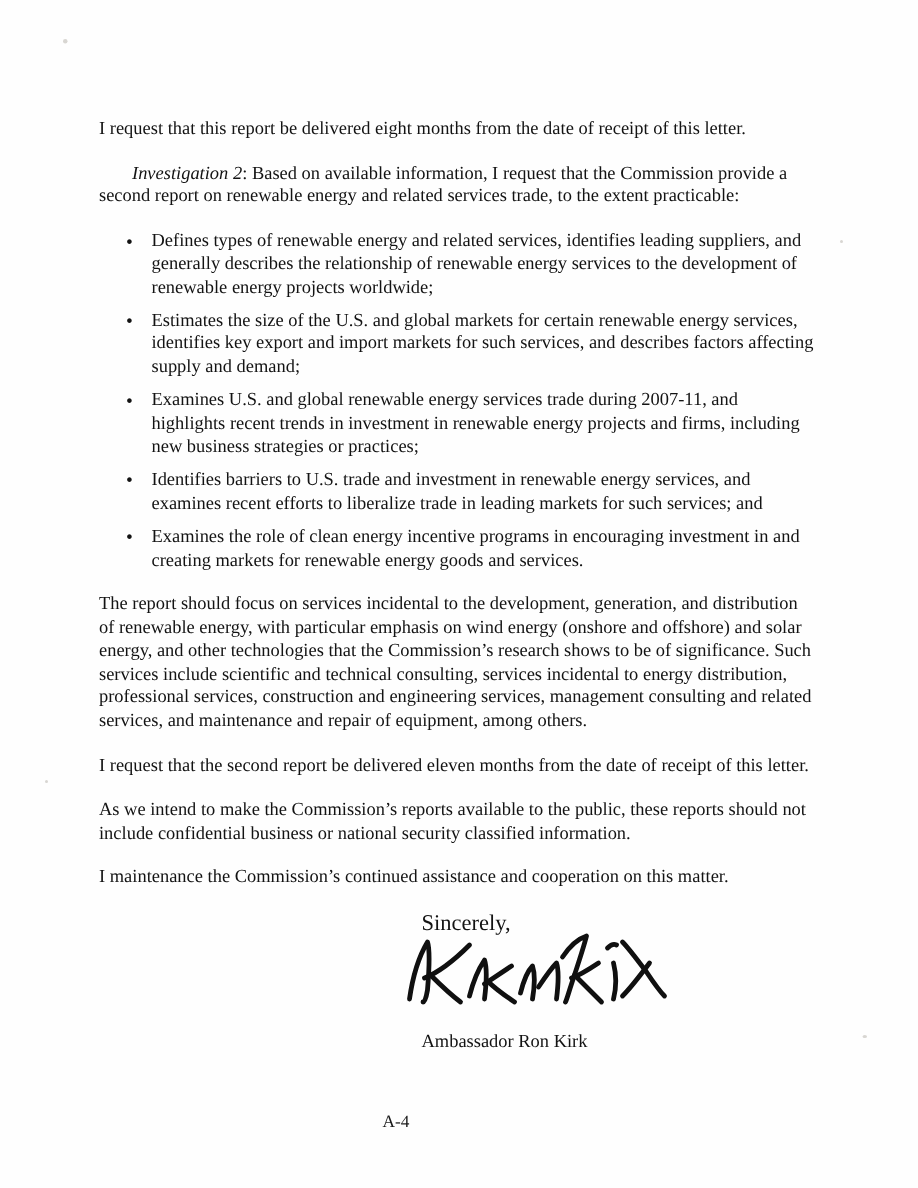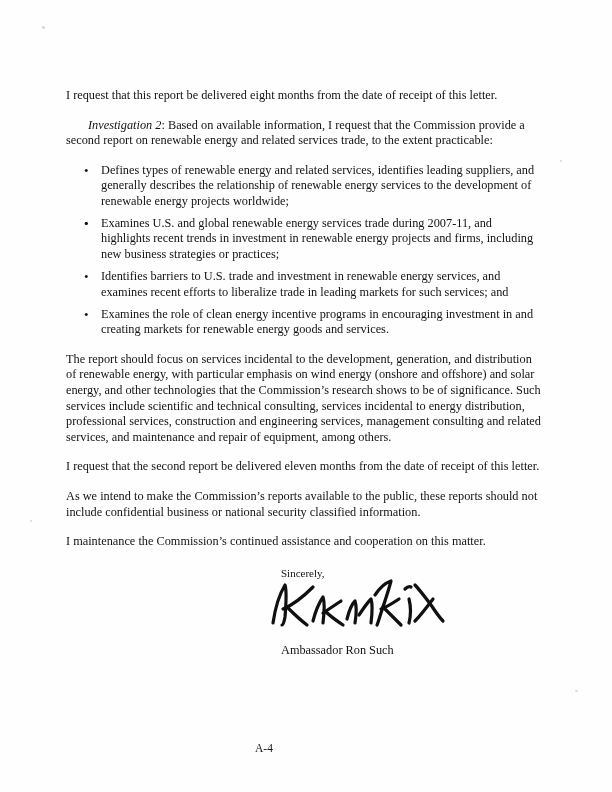--- a/index.html
+++ b/index.html
@@ -19,21 +19,21 @@
     position: absolute;
     left: 0;
     top: 0;
     width: 612px;
     height: 792px;
     background: #fefefe;
   }
   .content {
     position: absolute;
     left: 66px;
-    top: 88px;
+    top: 78px;
     width: 478px;
   }
   p.para {
     font-size: 12.3px;
     line-height: 15.6px;
     margin: 0 0 14px 0;
     text-align: left;
     color: #131313;
   }
   .italic-label {
@@ -61,21 +61,21 @@
     line-height: 15.4px;
   }
   .body-block {
     margin-top: 2px;
   }
   .sign-wrap {
     margin-top: 16px;
     padding-left: 215px;
   }
   .sincerely {
-    font-size: 11px;
+    font-size: 15px;
     line-height: 15px;
     color: #131313;
   }
   .signature {
     width: 200px;
     height: 58px;
     margin-top: -6px;
     margin-left: -18px;
   }
   .signer {
@@ -110,21 +110,21 @@
   <div class="speck" style="left:575px; top:690px; width:3px; height:2px;"></div>
 
   <div class="content">
 
     <p class="para">I request that this report be delivered eight months from the date of receipt of this letter.</p>
 
     <p class="para"><span class="italic-label">Investigation 2</span><span>:  Based on available information, I request that the Commission provide a second report on renewable energy and related services trade, to the extent practicable:</span></p>
 
     <ul class="bullets">
       <li><span class="dot">•</span><span>Defines types of renewable energy and related services, identifies leading suppliers, and generally describes the relationship of renewable energy services to the development of renewable energy projects worldwide;</span></li>
-      <li><span class="dot">•</span></li>
+      <li><span class="dot">•</span><span>Estimates the size of the U.S. and global markets for certain renewable energy services, identifies key export and import markets for such services, and describes  factors affecting supply and demand;</span></li>
       <li><span class="dot">•</span><span>Examines U.S. and global renewable energy services trade during 2007-11, and highlights recent trends in investment in renewable energy projects and firms, including new business strategies or practices;</span></li>
       <li><span class="dot">•</span><span>Identifies barriers to U.S. trade and investment in renewable energy services, and examines recent efforts to liberalize trade in leading markets for such services; and</span></li>
       <li><span class="dot">•</span><span>Examines the role of clean energy incentive programs in encouraging investment in and creating markets for renewable energy goods and services.</span></li>
     </ul>
 
     <p class="para body-block">The report should focus on services incidental to the development, generation, and distribution of renewable energy, with particular emphasis on wind energy (onshore and offshore) and solar energy, and other technologies that the Commission’s research shows to be of significance.  Such services include scientific and technical consulting, services incidental to energy distribution, professional services, construction and engineering services, management consulting and related services, and maintenance and repair of equipment, among others.</p>
 
     <p class="para">I request that the second report be delivered eleven months from the date of receipt of this letter.</p>
 
     <p class="para">As we intend to make the Commission’s reports available to the public, these reports should not include confidential business or national security classified information.</p>
@@ -145,19 +145,19 @@
           <path d="M96,40 C100,34 104,28 108,24 C110,30 109,40 108,48"></path>
           <path d="M112,20 C116,14 122,8 128,6 C126,14 122,26 118,38 C116,44 115,48 114,50"></path>
           <path d="M118,34 C124,32 130,28 136,24"></path>
           <path d="M120,32 C126,38 132,44 138,50"></path>
           <path d="M142,14 C144,12 146,11 148,12"></path>
           <path d="M146,24 C148,32 148,40 146,48"></path>
           <path d="M152,10 C156,14 162,22 168,30 C172,36 176,42 180,46"></path>
           <path d="M152,46 C158,40 164,32 170,24"></path>
         </g>
       </svg>
-      <div class="signer" style="padding-left:0;">Ambassador Ron Such</div>
+      <div class="signer" style="padding-left:0;">Ambassador Ron Kirk</div>
     </div>
 
   </div>
 
   <div class="footer">A-4</div>
 </div>
 
 </body></html>

